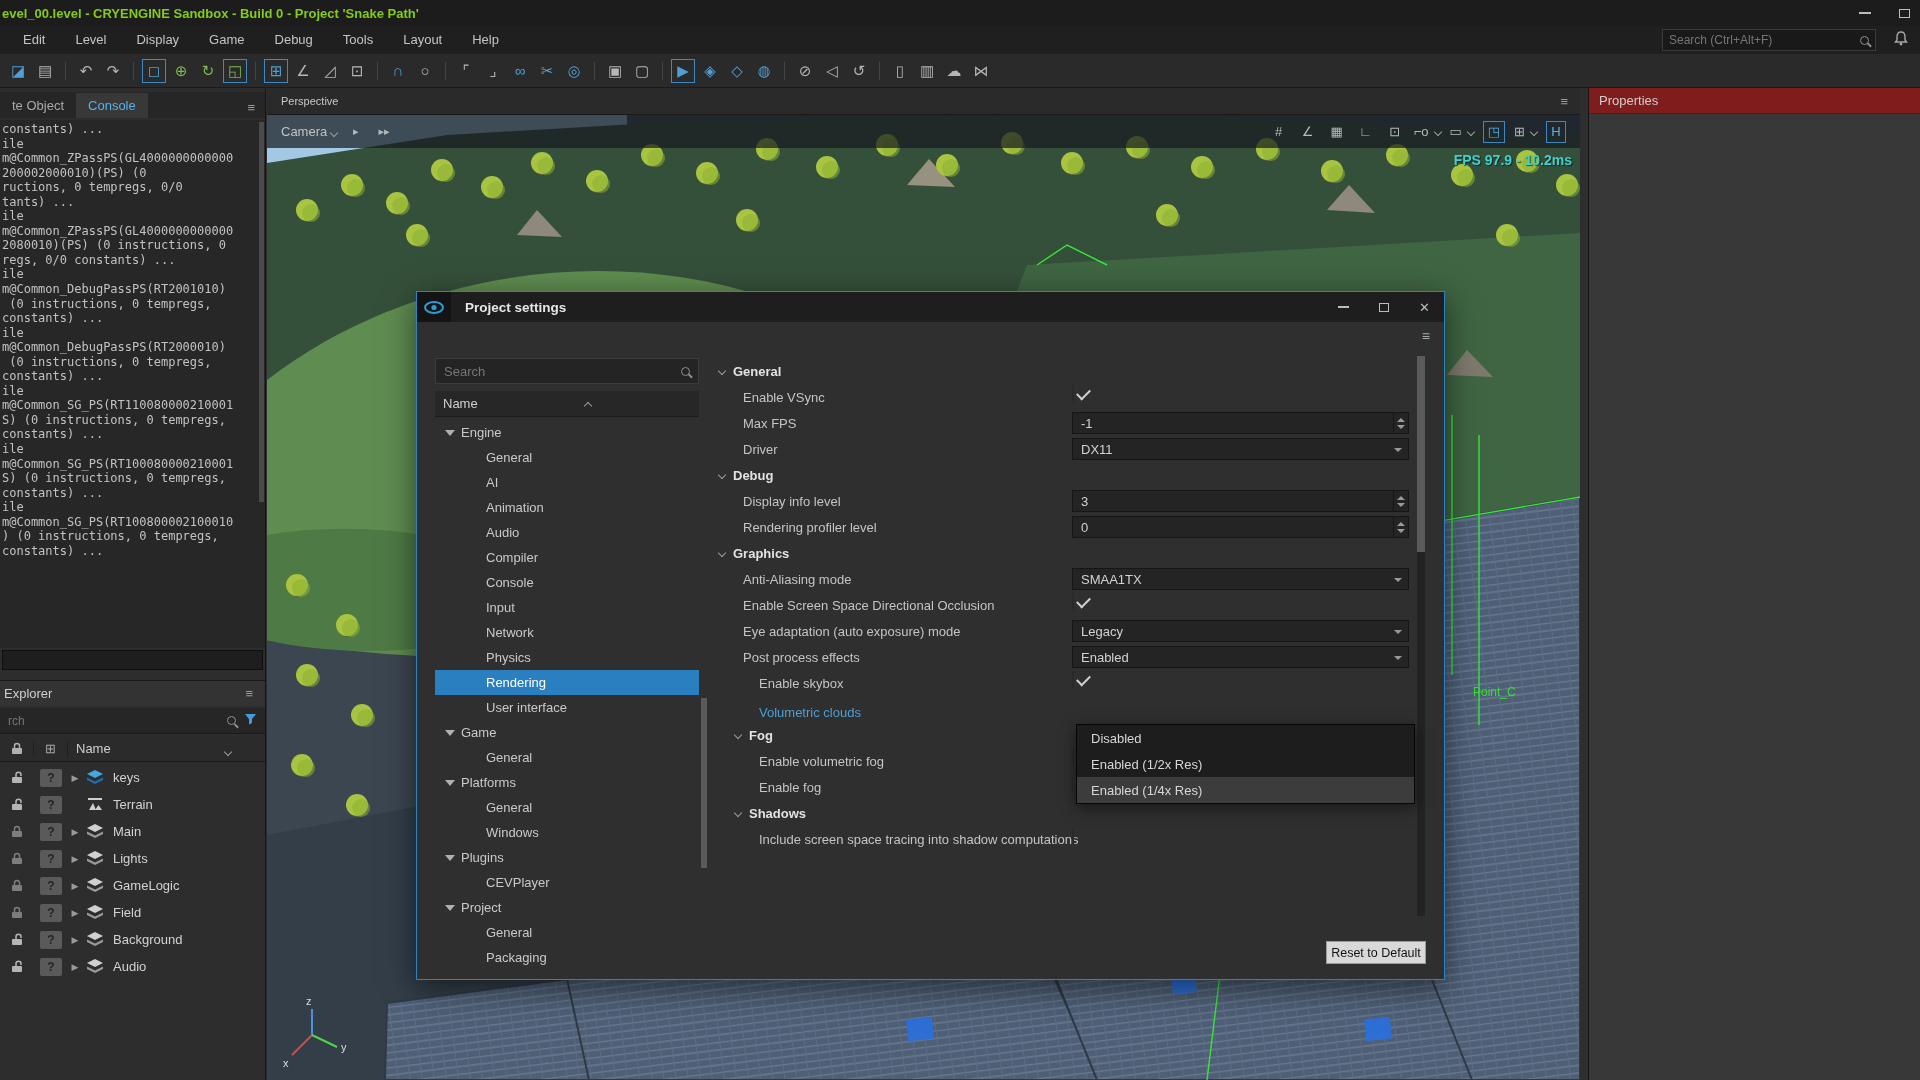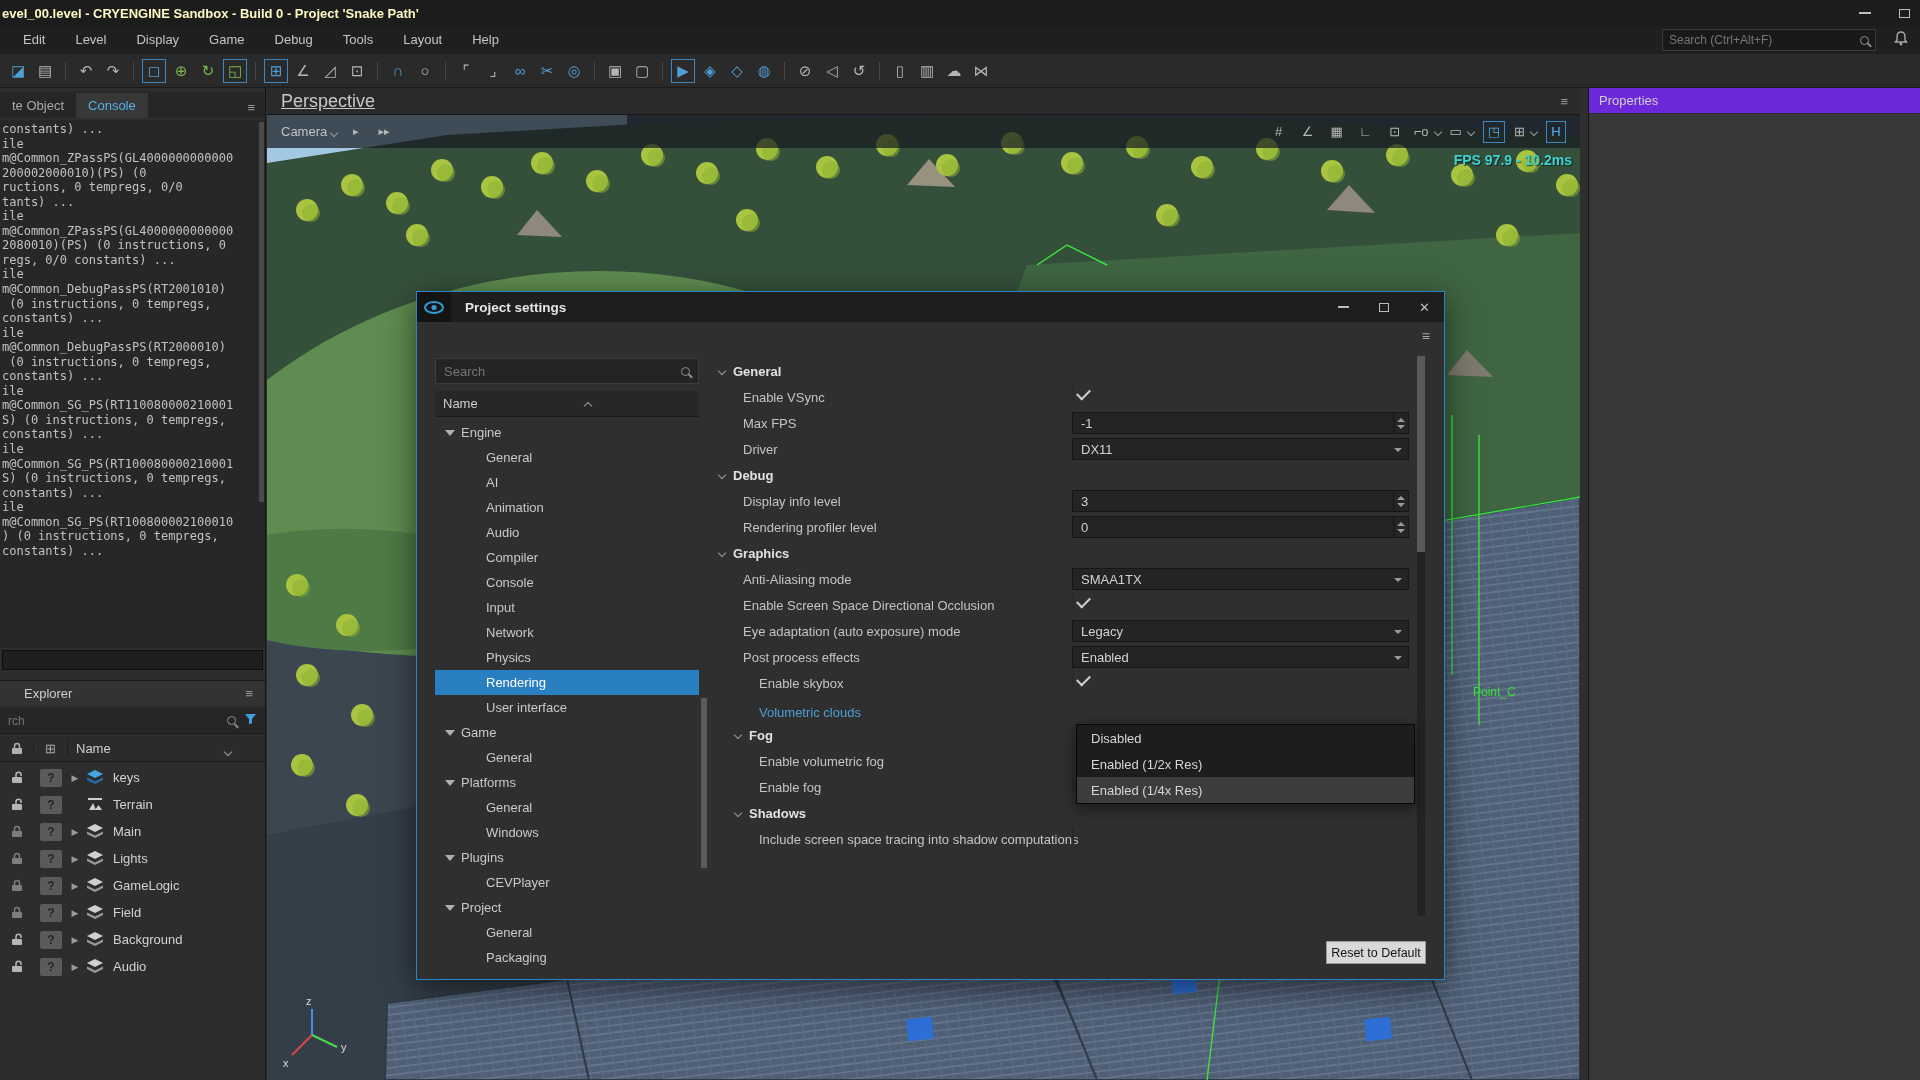--- a/index.html
+++ b/index.html
@@ -2,21 +2,21 @@
 <html><head>
 <meta charset="utf-8">
 <style>
   * { margin:0; padding:0; box-sizing:border-box; }
   html,body { width:1920px; height:1080px; overflow:hidden; background:#2e2e2e;
     font-family:"Liberation Sans", sans-serif; color:#c8c8c8; font-size:13px; }
 
   
   .titlebar { position:absolute; left:0; top:0; width:1920px; height:26px; background:#1c1c1c;
     display:flex; align-items:center; }
-  .titlebar .wtitle { font-weight:bold; color:#fef9c3; font-size:13px; padding-left:2px; }
+  .titlebar .wtitle { font-weight:bold; color:#84cc16; font-size:13px; padding-left:2px; }
   .wbtns { position:absolute; right:10px; top:0; height:26px; display:flex; gap:28px; align-items:center; }
   .wmin { width:12px; height:2px; background:#bdbdbd; }
   .wmax { width:11px; height:9px; border:1.5px solid #bdbdbd; }
 
   .menubar { position:absolute; left:0; top:26px; width:1920px; height:28px; background:#1f1f1f;
     display:flex; align-items:center; }
   .menu-item { padding:0 15px; height:28px; line-height:28px; color:#c4c4c4; font-size:13px; cursor:default; }
   .top-search { position:absolute; right:44px; top:3px; width:214px; height:22px; background:#191919;
     border:1px solid #3a3a3a; display:flex; align-items:center; padding:0 6px; }
   .top-search input { flex:1; background:transparent; border:none; outline:none; color:#9a9a9a; font-size:12px;
@@ -45,21 +45,21 @@
   .console-log { position:absolute; left:0; top:32px; width:100%; height:528px; background:#272727;
     font-family:"DejaVu Sans Mono", monospace; font-size:12px; line-height:14.55px; color:#c2c2c2;
     padding:2px 0 0 2px; overflow:hidden; white-space:pre; }
   .console-scroll { position:absolute; right:1px; top:34px; width:5px; height:380px; background:#4a4a4a; }
   .console-input { position:absolute; left:2px; right:2px; top:562px; height:20px; background:#1e1e1e;
     border:1px solid #0f0f0f; }
   .console-input input { width:100%; height:100%; background:transparent; border:none; outline:none; color:#cfcfcf;
     font-family:"DejaVu Sans Mono",monospace; font-size:12px; padding:0 4px; }
 
   .exp-header { position:absolute; left:0; top:592px; width:100%; height:26px; background:#333333;
-    display:flex; align-items:center; padding-left:24px; color:#cfcfcf; border-top:1px solid #1a1a1a; }
+    display:flex; align-items:center; padding-left:4px; color:#cfcfcf; border-top:1px solid #1a1a1a; }
   .exp-menu-icon { position:absolute; right:12px; color:#9a9a9a; }
   .exp-search { position:absolute; left:0; top:620px; width:100%; height:26px; background:#262626;
     border-bottom:1px solid #1a1a1a; display:flex; align-items:center; padding:0 8px; gap:8px; }
   .exp-search input { flex:1; background:transparent; border:none; outline:none; color:#9a9a9a; font-size:12px;
     font-family:"Liberation Sans",sans-serif; }
   .funnel { flex:0 0 auto; }
   .exp-cols { position:absolute; left:0; top:648px; width:100%; height:26px; background:#2b2b2b;
     border-bottom:1px solid #1a1a1a; display:flex; align-items:center; color:#cfcfcf; }
   .col-lock { width:34px; display:flex; justify-content:center; border-right:1px solid #1f1f1f; }
   .col-type { width:34px; display:flex; justify-content:center; border-right:1px solid #1f1f1f; color:#a8a8a8; }
@@ -71,41 +71,41 @@
   .exp-row .badge { width:22px; height:18px; background:#5a5a5a; color:#242424; font-weight:bold;
     font-size:12px; display:flex; align-items:center; justify-content:center; margin:0 6px 0 6px; border-radius:2px; }
   .exp-row .expander { width:14px; color:#9a9a9a; font-size:9px; text-align:center; }
   .exp-row .licon { width:26px; display:flex; justify-content:center; }
   .exp-row .rlabel { padding-left:5px; color:#d2d2d2; }
 
   
   .viewport { position:absolute; left:267px; top:88px; width:1313px; height:992px; background:#3c4651; }
   .vp-tabbar { position:absolute; left:0; top:0; width:100%; height:27px; background:#2a2a2a;
     border-bottom:1px solid #191919; display:flex; align-items:center; }
-  .vp-tab { padding:0 14px; color:#c8c8c8; font-size:18px;text-decoration:underline; }
+  .vp-tab { padding:0 14px; color:#c8c8c8; font-size:11px; }
   .vp-tabmenu { position:absolute; right:12px; color:#9a9a9a; }
   .scene { position:absolute; left:0; top:27px; width:1313px; height:965px; }
   .vp-overlay { position:absolute; left:0; top:27px; width:100%; height:33px; background:rgba(24,28,33,.72);
     display:flex; align-items:center; color:#c2c2c2; }
   .cam-label { padding:0 6px 0 14px; font-size:13px; }
   .cam-btn { padding:0 10px; color:#b8b8b8; font-size:11px; }
   .vp-right { position:absolute; right:14px; top:0; height:33px; display:flex; align-items:center; gap:9px; }
   .vpi { min-width:20px; height:22px; display:flex; align-items:center; justify-content:center; gap:4px;
     color:#b8b8b8; font-size:13px; }
   .vpi.boxed { border:1px solid #3d87c2; padding:0 4px; }
   .vpi.blue { color:#57b1e8; }
   .vpi .chv { margin-left:2px; }
   .fps { position:absolute; right:8px; top:64px; color:#3ed2d2; font-size:14px; font-weight:bold;
     text-shadow:1px 1px 1px rgba(0,0,0,.6); }
 
   
   .props { position:absolute; left:1588px; top:88px; width:332px; bottom:0; background:#383838;
     border-left:1px solid #161616; }
   .props-header { height:26px; display:flex; align-items:center; padding-left:10px; color:#cfcfcf;
-    background:#6d28d9; border-bottom:1px solid #2a2a2a; }
+    background:#7f1d1d; border-bottom:1px solid #2a2a2a; }
 
   
   .dialog { position:absolute; left:416px; top:291px; width:1029px; height:689px; background:#2f2f2f;
     border:1px solid #2b82c4; box-shadow:0 8px 30px rgba(0,0,0,.55); z-index:10; }
   .dlg-title { position:absolute; left:0; top:0; width:100%; height:30px; background:#1e1e1e;
     display:flex; align-items:center; }
   .dlg-logo { width:34px; height:30px; background:#141414; display:flex; align-items:center; justify-content:center; }
   .dlg-title-text { font-weight:bold; color:#e6e6e6; padding-left:14px; font-size:13.5px; }
   .dlg-btns { position:absolute; right:14px; top:0; height:30px; display:flex; gap:30px; align-items:center; }
   .dlg-btn { color:#bdbdbd; font-size:13px; display:flex; align-items:center; }

